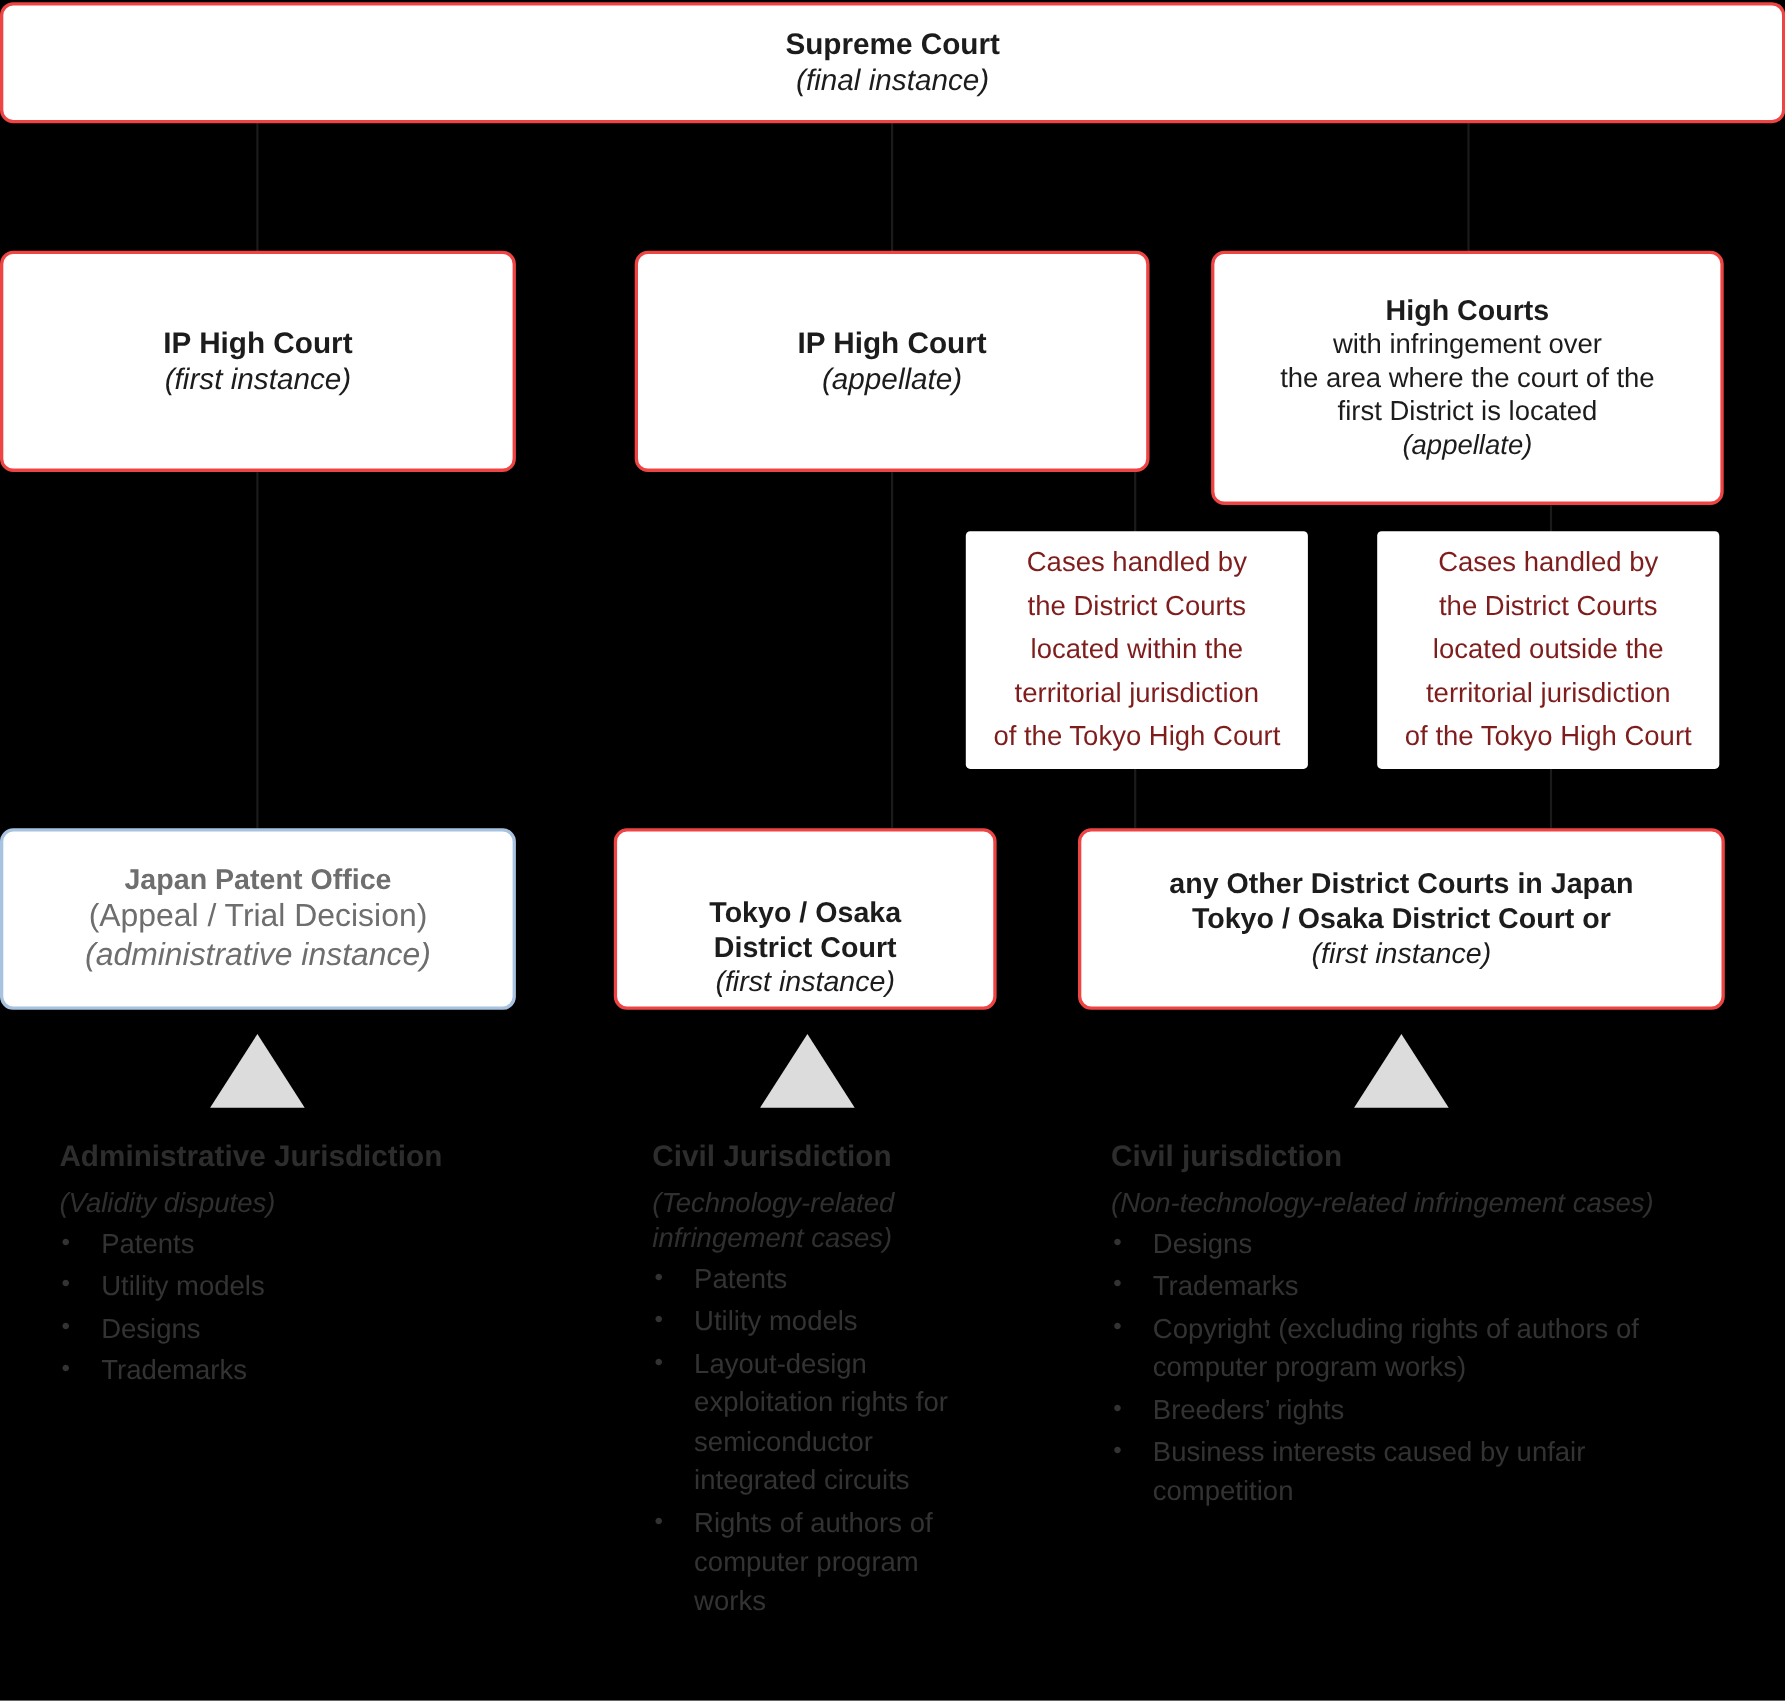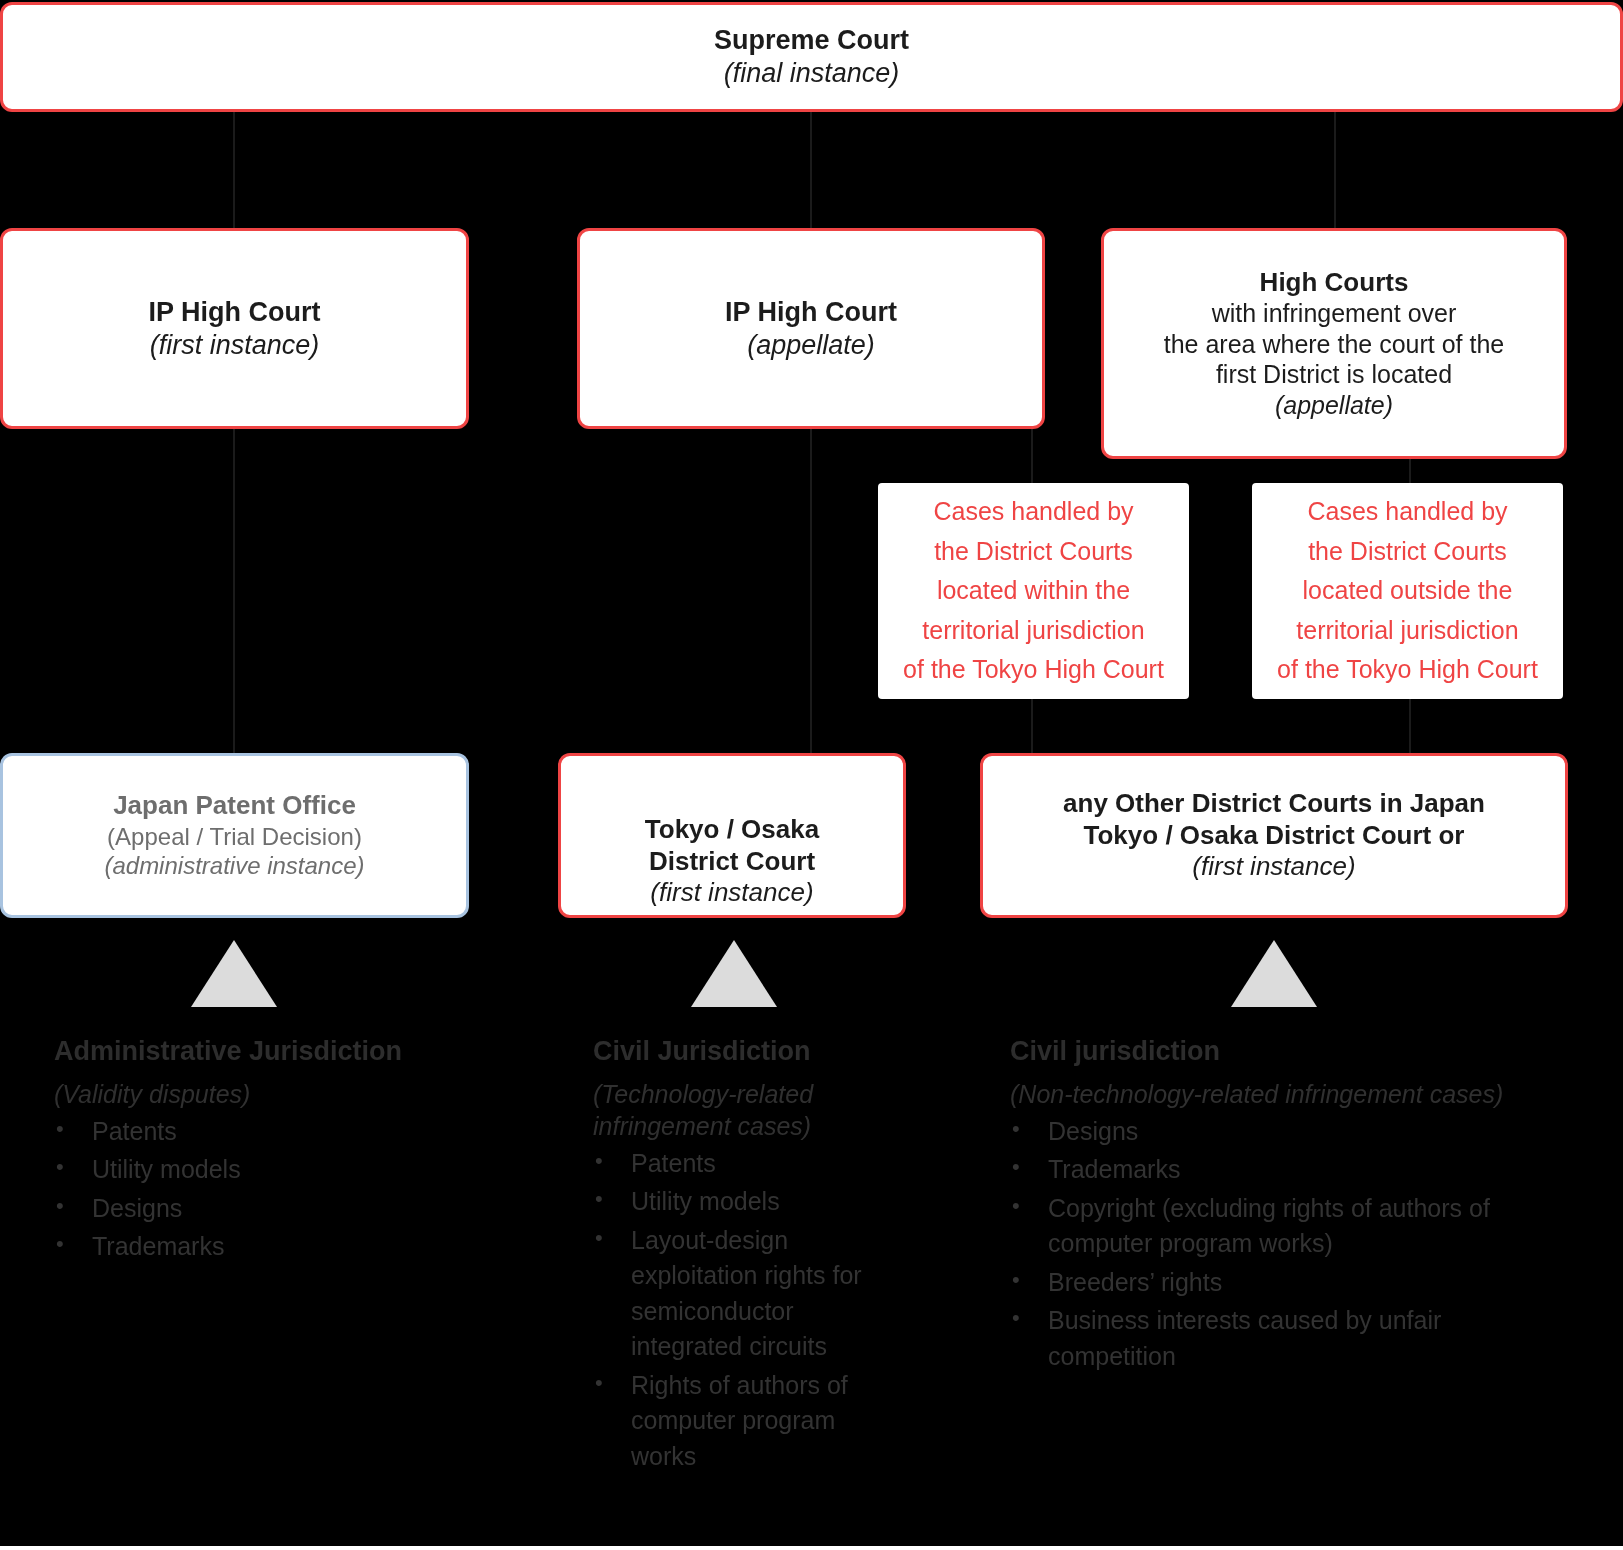--- a/index.html
+++ b/index.html
@@ -62,35 +62,35 @@
     position: absolute;
     background: #ffffff;
     border: none;
     border-radius: 4px;
     box-sizing: border-box;
     display: flex;
     flex-direction: column;
     align-items: center;
     justify-content: center;
     text-align: center;
-    color: #ef4444;
+    color: #7f1d1d;
     padding: 8px 10px;
     font-size: 25px;
   }
   .note .ln { display: block; line-height: 1.58; font-size: 25px; }
   #note-within  { left: 878px;  top: 483px; width: 311px; height: 216px; }
   #note-outside { left: 1252px; top: 483px; width: 311px; height: 216px; }
 
   
   #jpo {
     left: 0px; top: 753px; width: 469px; height: 165px;
     border-color: #a8c3e0;
     color: #6e6e6e;
   }
-  #jpo .ln { font-size: 24px; }
+  #jpo .ln { font-size: 29px; }
   #jpo .ln.bold { font-size: 26px; }
   #tokyo-osaka-dc { left: 558px; top: 753px; width: 348px; height: 165px; justify-content: flex-end; }
   #tokyo-osaka-dc .ln { font-size: 26px; }
   #tokyo-osaka-other-dc { left: 980px; top: 753px; width: 588px; height: 165px; }
   #tokyo-osaka-other-dc .ln { font-size: 26px; }
 
   
   .tri {
     position: absolute;
     width: 0; height: 0;

